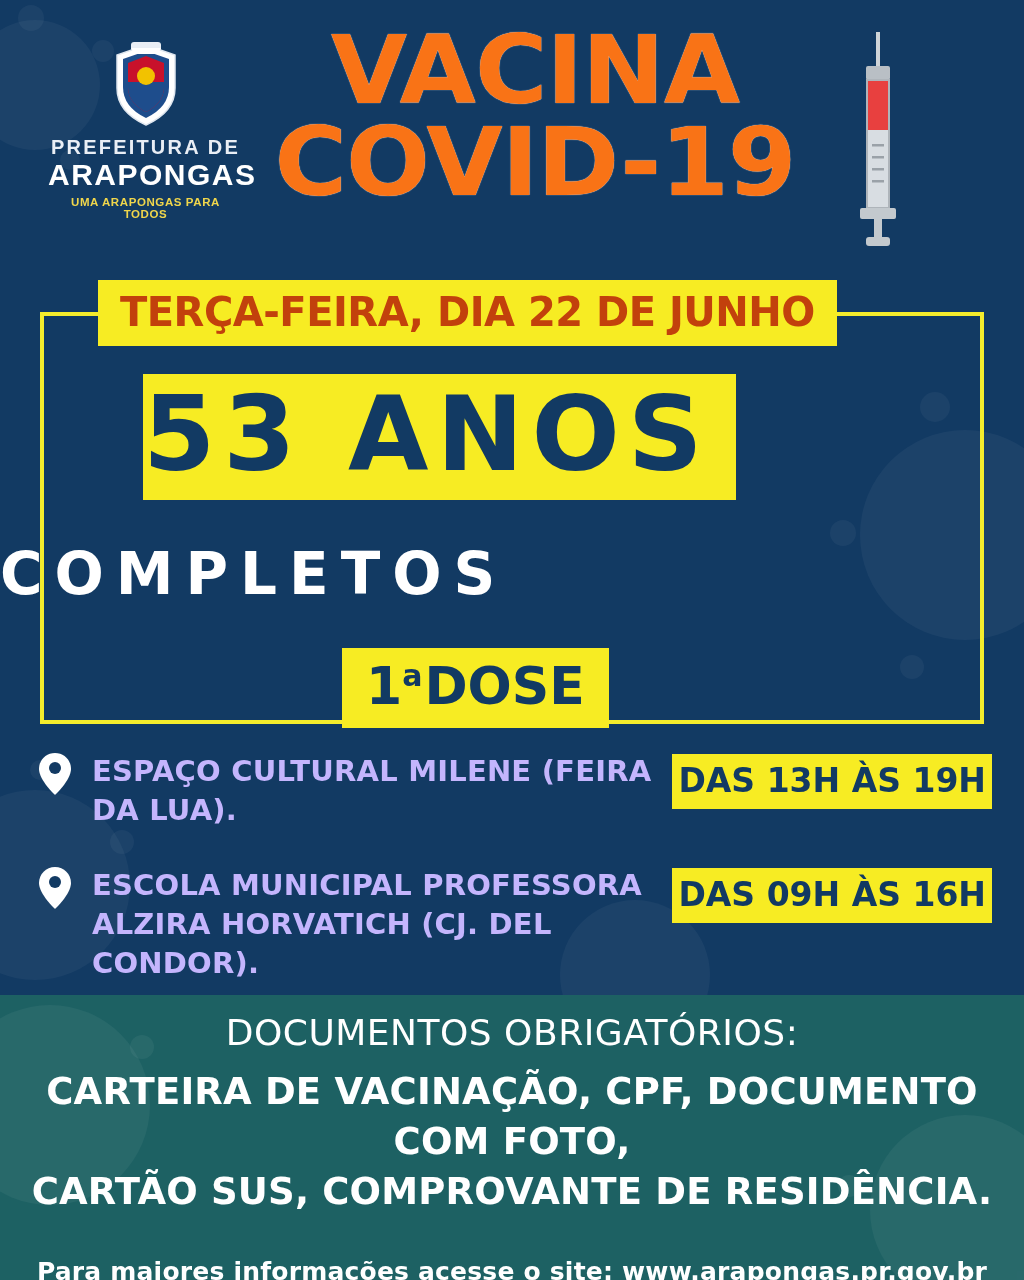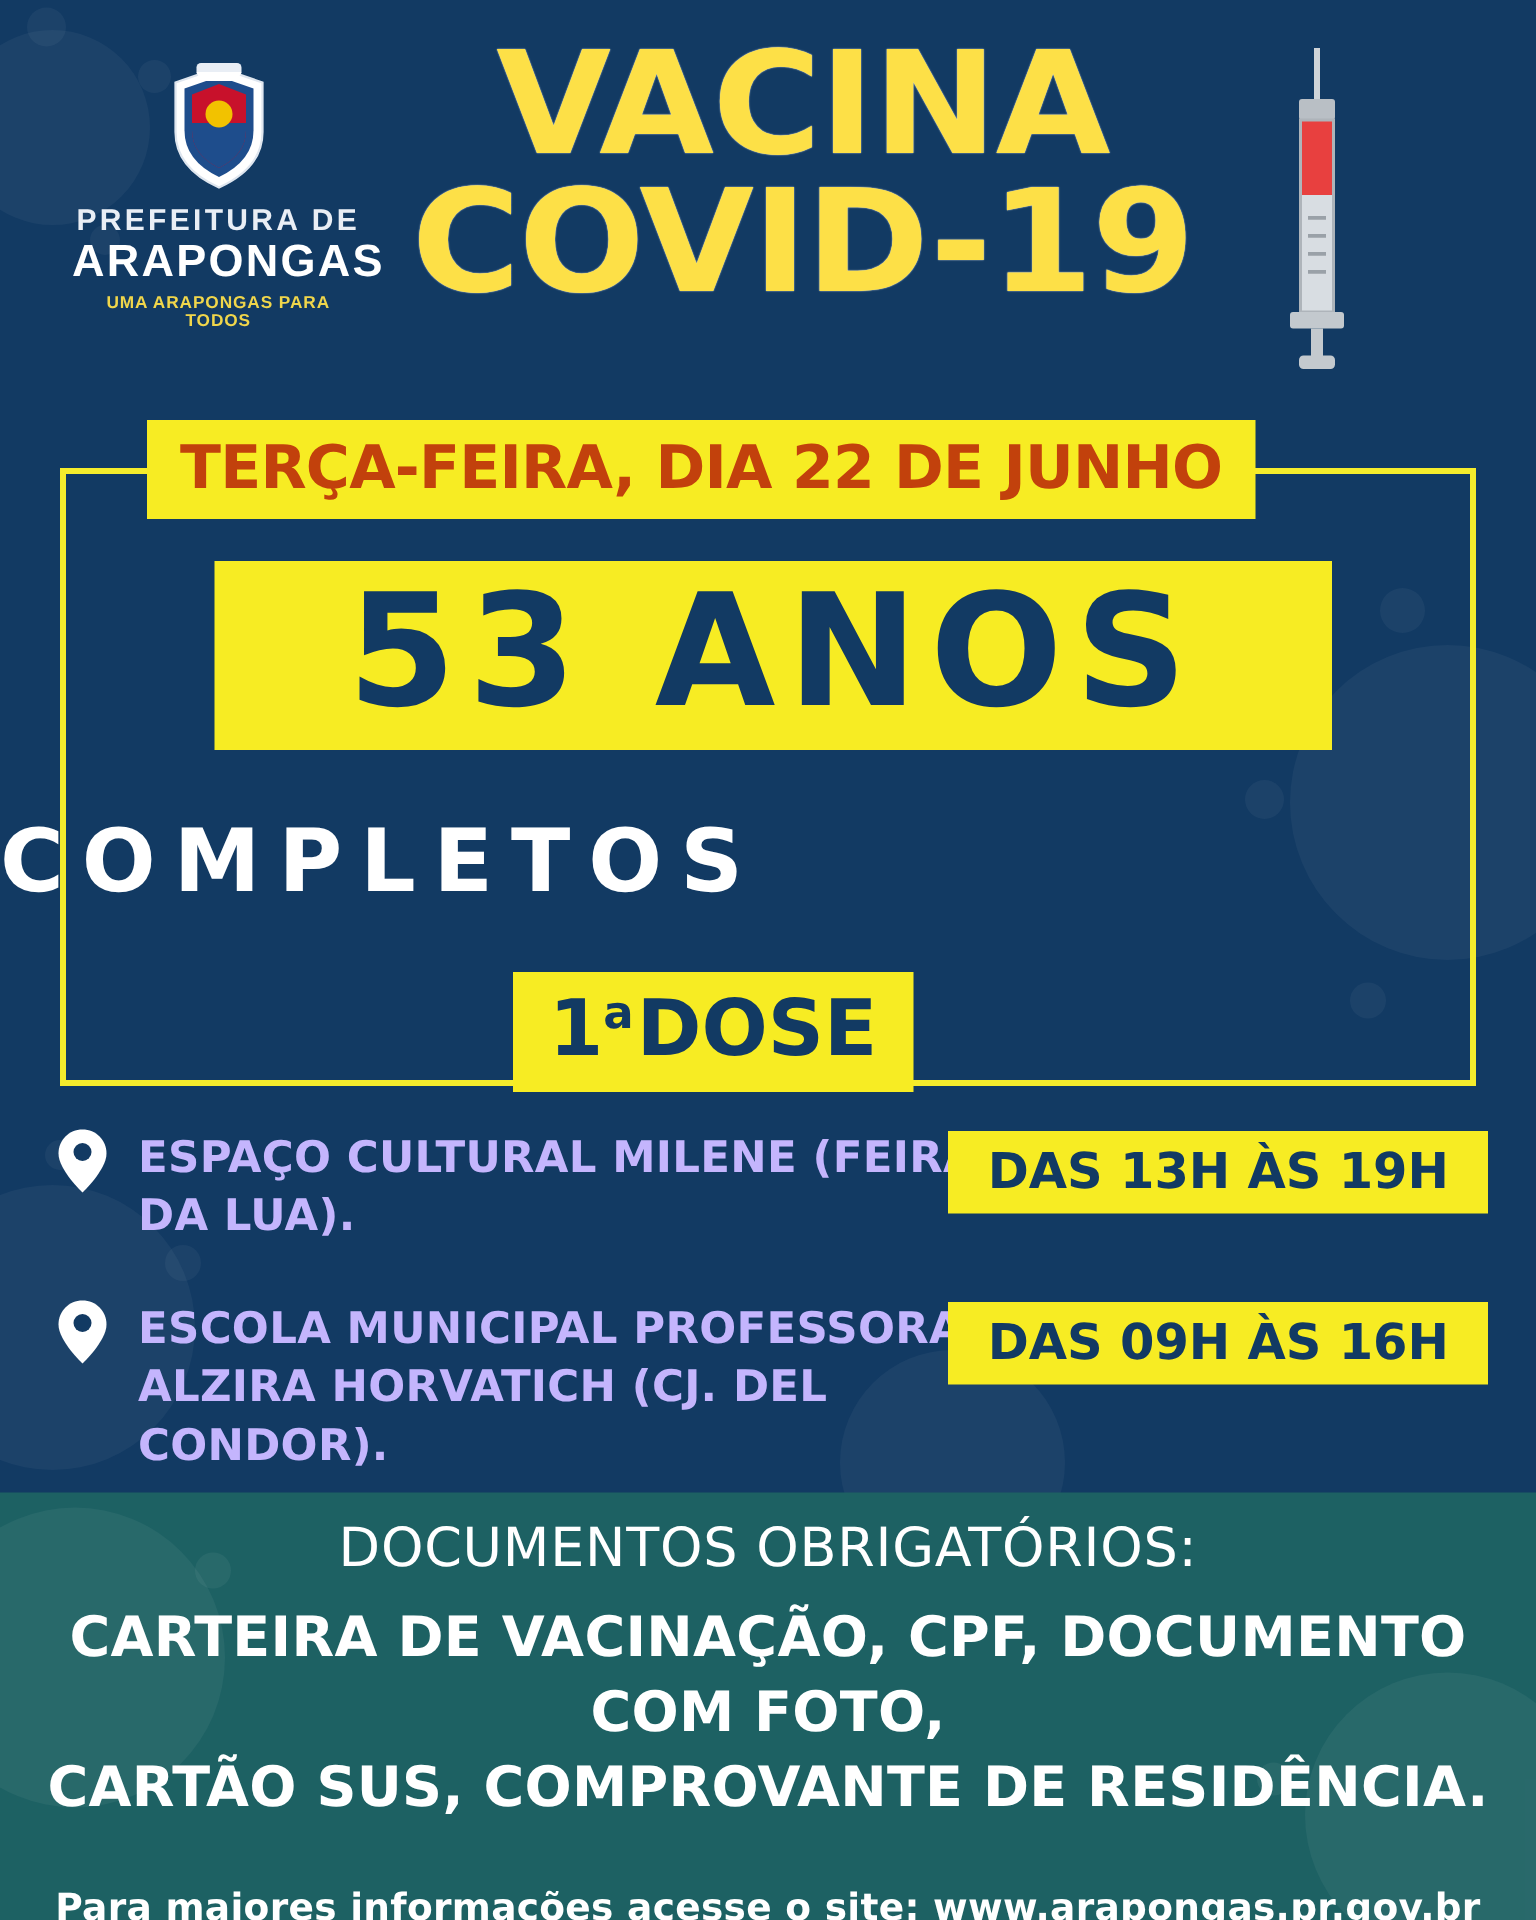--- a/index.html
+++ b/index.html
@@ -81,21 +81,21 @@
     margin-top: 5px;
     color: #f0d64b;
     font-weight: bold;
   }
 
   .title-block {
     position: absolute;
     left: 255px; top: 25px;
     width: 560px;
     text-align: center;
-    color: #fde047;
+    color: #f97316;
   }
   .title-1, .title-2 {
     font-family: "DejaVu Sans", sans-serif;
     font-weight: bold;
     font-size: 95px;
     line-height: 0.95;
     letter-spacing: -1px;
     transform: scaleX(1.04);
     text-shadow: 0 0 1px #fff;
   }
@@ -125,24 +125,24 @@
     font-size: 40px;
     letter-spacing: -0.5px;
     padding: 9px 22px 11px;
     white-space: nowrap;
     z-index: 5;
   }
 
   .age-banner {
     position: absolute;
     left: 143px; top: 374px;
-    width: 745px;
+    width: 593px;
     background: #f7ec23;
     color: #123a63;
-    text-align: center;
+    text-align: left;
     font-family: "DejaVu Sans", sans-serif;
     font-weight: bold;
     font-size: 104px;
     letter-spacing: 8px;
     padding: 8px 0 14px;
     z-index: 5;
     line-height: 1;
   }
 
   .completos {
@@ -204,21 +204,21 @@
     letter-spacing: 0.2px;
   }
   .loc-time {
     position: absolute;
     right: 32px; top: 6px;
     background: #f7ec23;
     color: #123a63;
     font-family: "DejaVu Sans", sans-serif;
     font-weight: bold;
     font-size: 33px;
-    padding: 7px 26px 9px;
+    padding: 7px 6px 9px;
     white-space: nowrap;
   }
   .row2 .loc-time { top: 22px; }
 
   
   .footer {
     position: absolute;
     left: 0; top: 1012px;
     width: 1024px;
     text-align: center;

